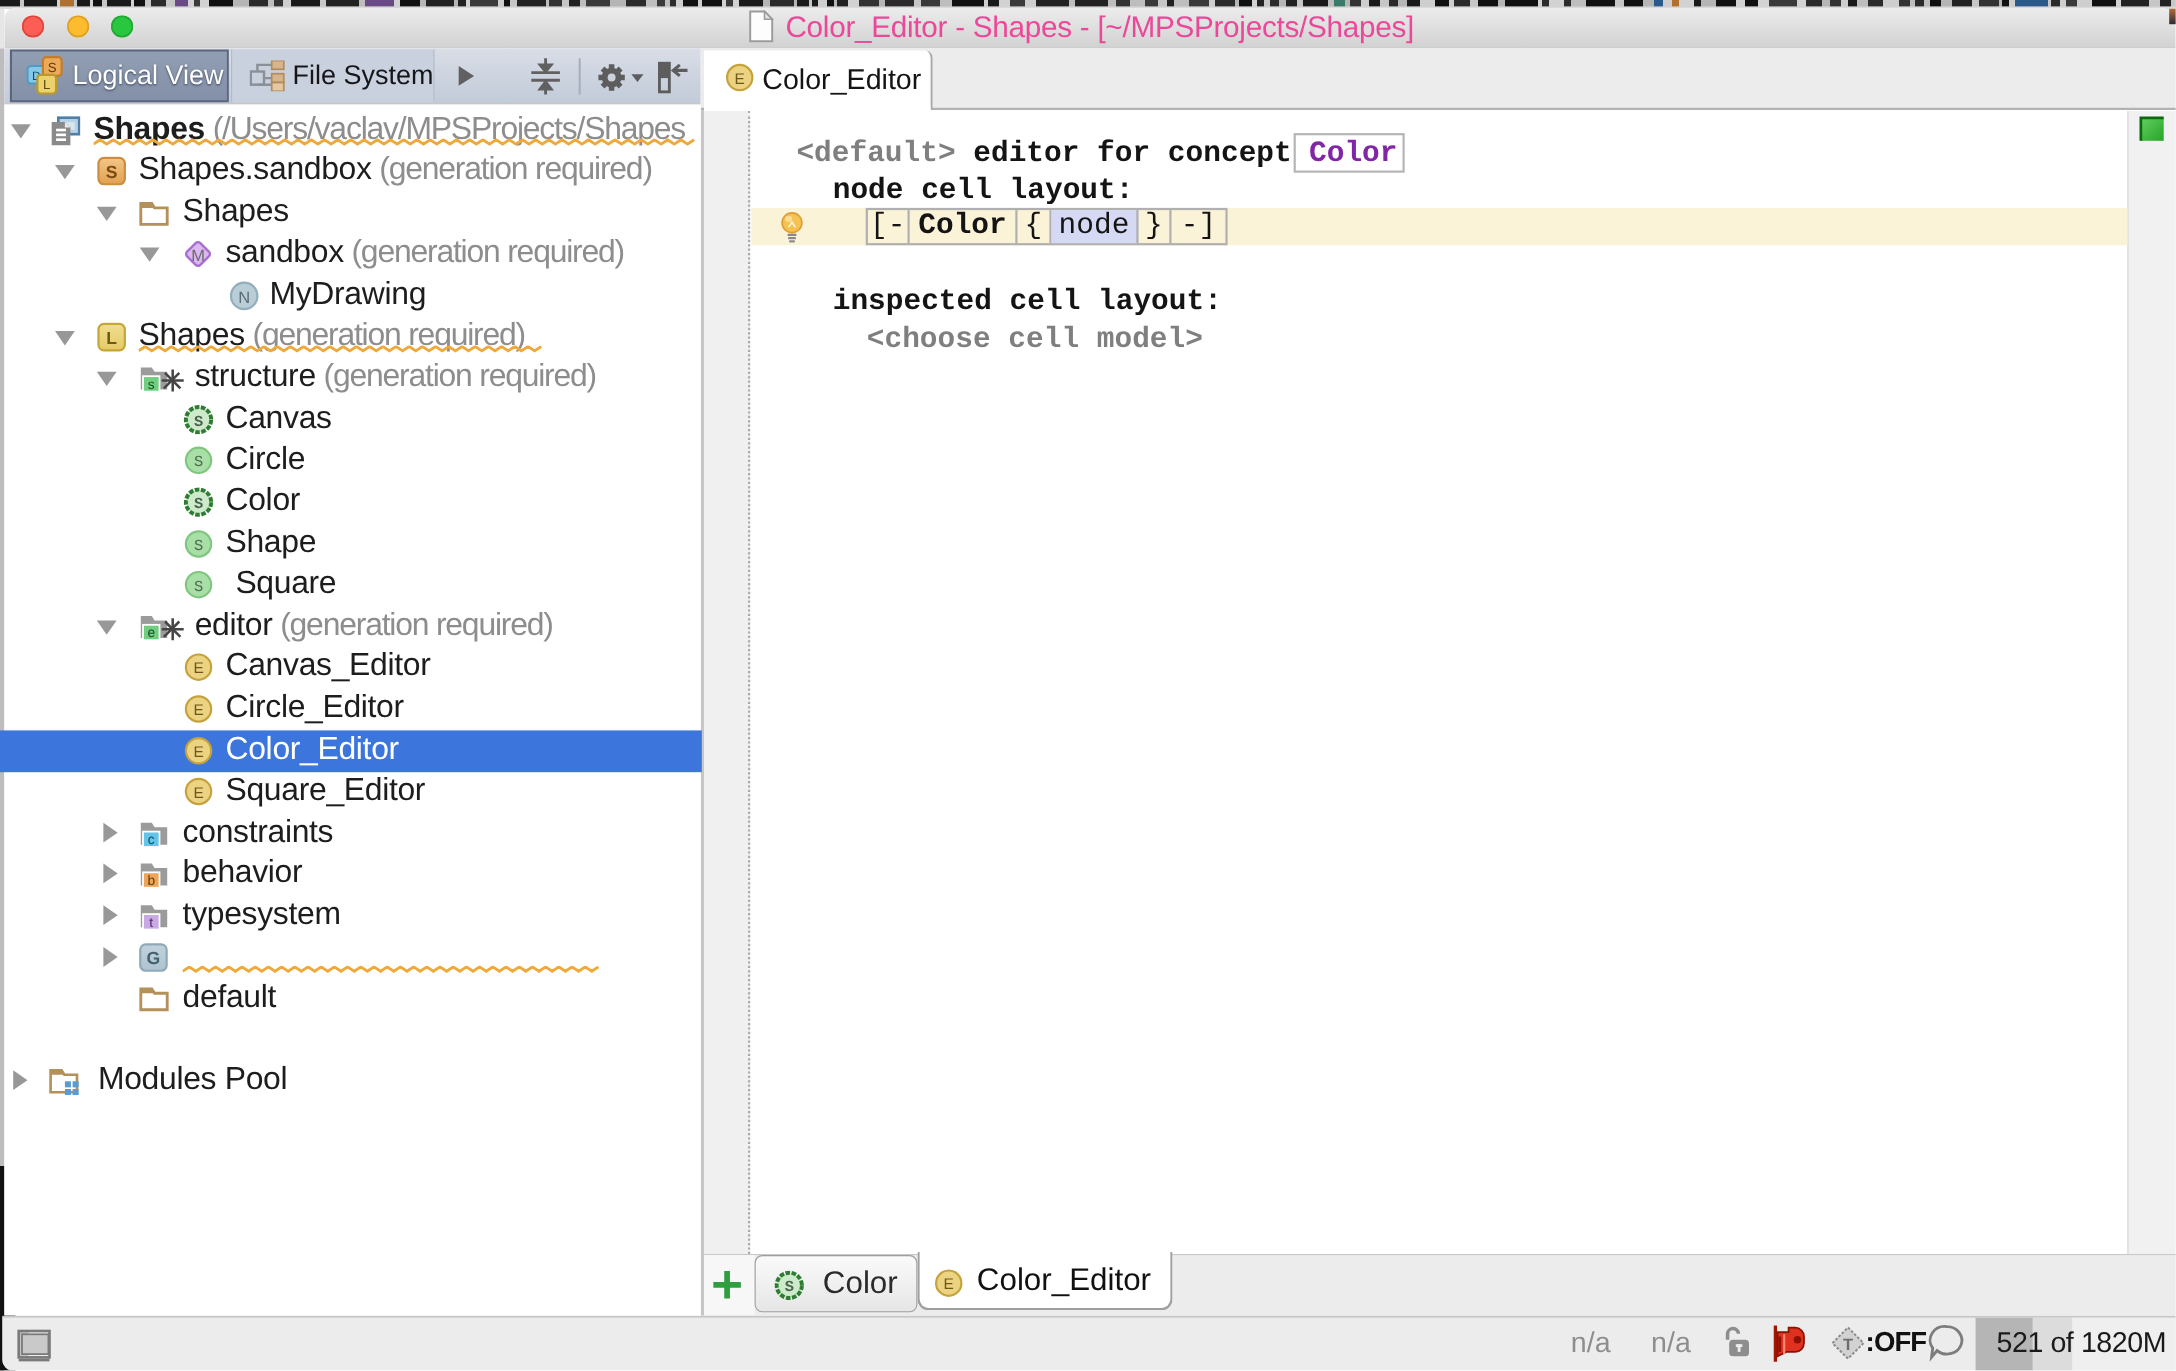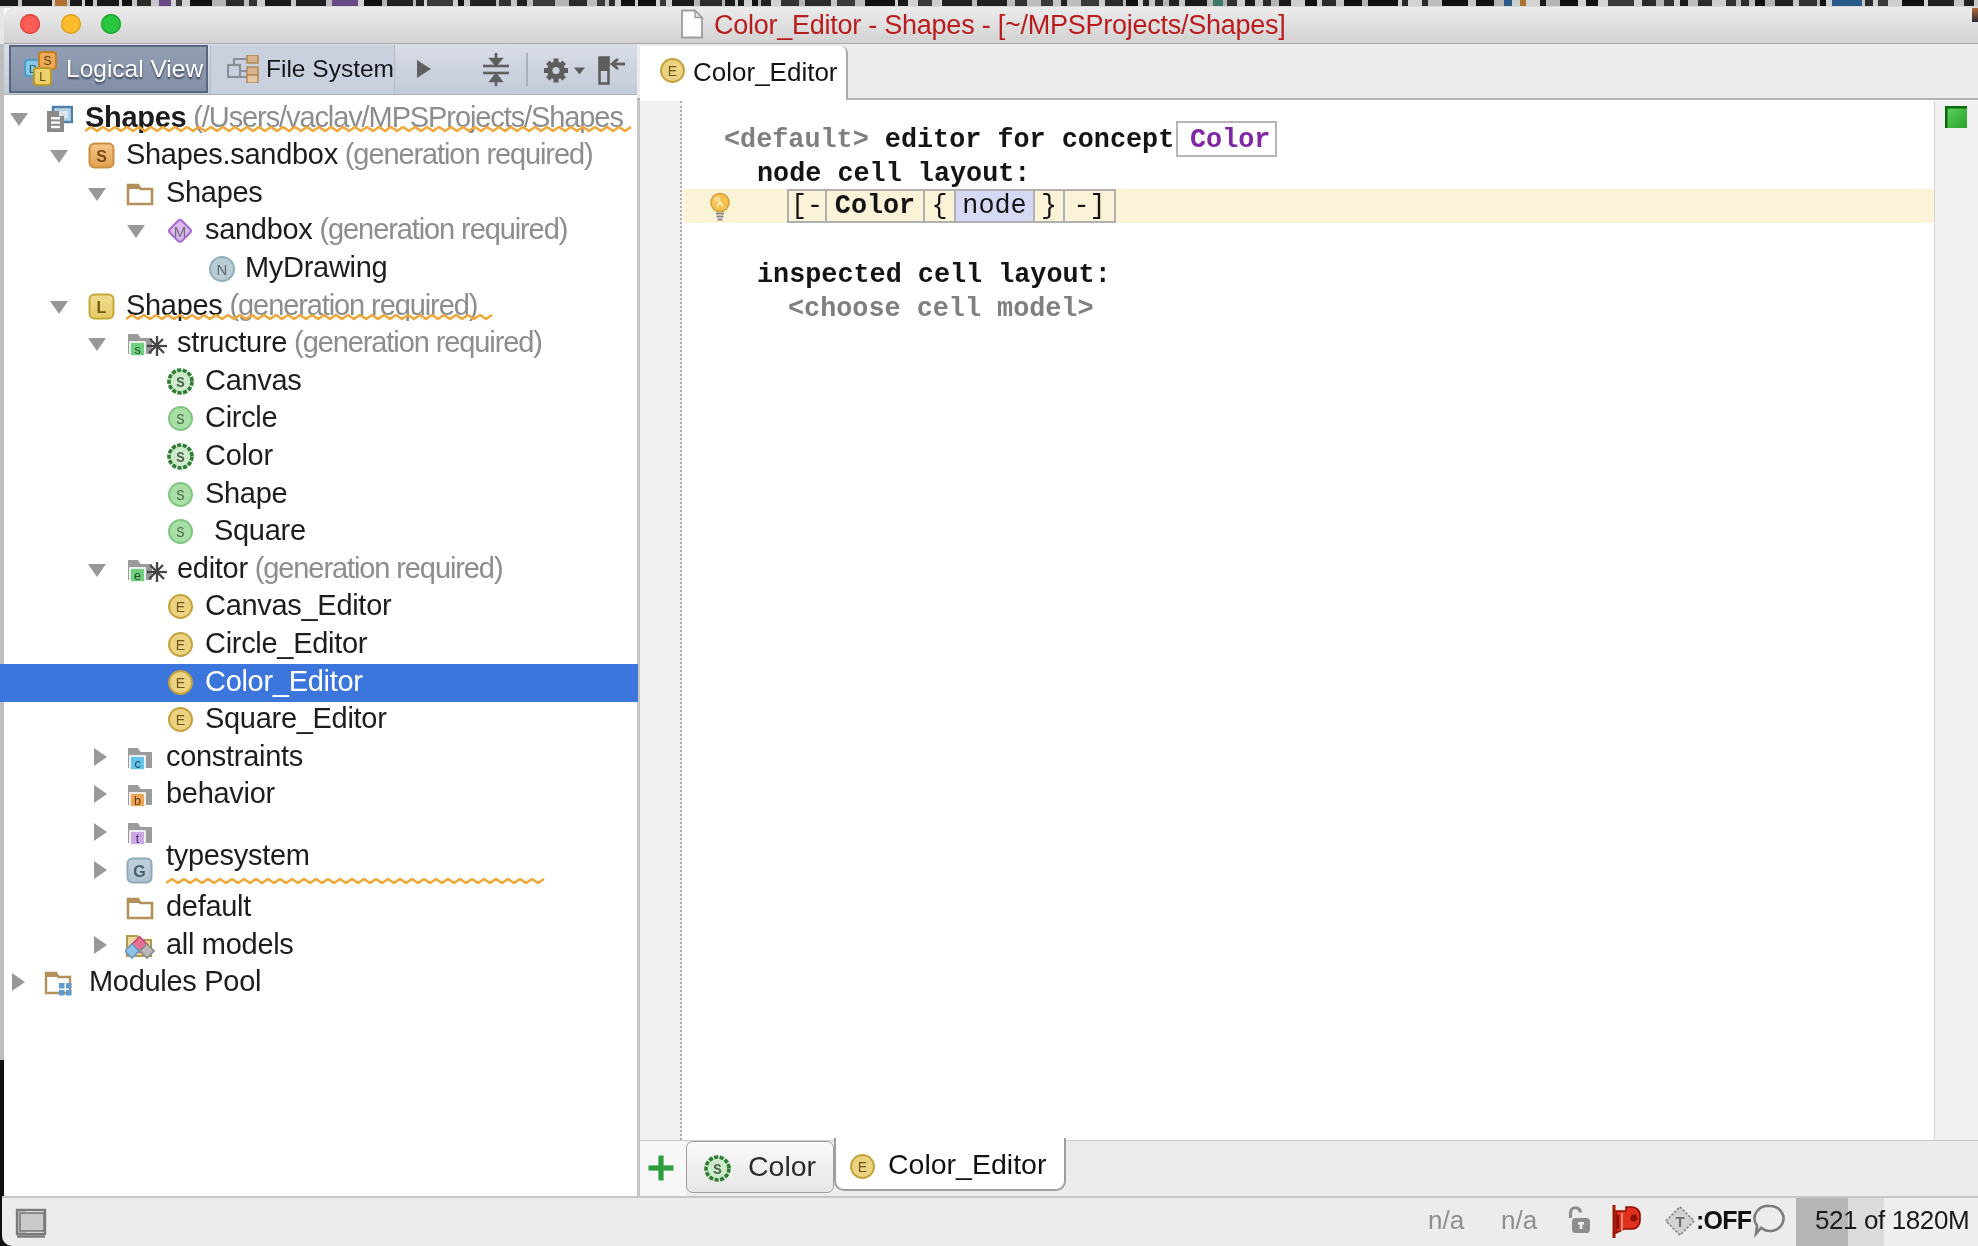--- a/index.html
+++ b/index.html
@@ -29,21 +29,21 @@
 <div class="abs" style="left:0;top:1060px;width:4px;height:186px;background:#111111"></div>
 <div class="abs" style="left:4px;top:7px;width:1974px;height:37px;background:linear-gradient(#ececec,#d2d2d2);border-bottom:1px solid #ababab;border-radius:10px 13px 0 0"></div>
 <div class="abs" style="left:1972px;top:8px;width:6px;height:14px;background:linear-gradient(#b06a3a,#2a2a3a)"></div>
 <div class="abs" style="left:20px;top:14px;width:20px;height:20px;border-radius:50%;background:#fc5e55;box-shadow:inset 0 0 0 1.4px #e0443c"></div>
 <div class="abs" style="left:61px;top:14px;width:20px;height:20px;border-radius:50%;background:#fdbb2e;box-shadow:inset 0 0 0 1.4px #deA023"></div>
 <div class="abs" style="left:101px;top:14px;width:20px;height:20px;border-radius:50%;background:#29c73f;box-shadow:inset 0 0 0 1.4px #20a830"></div>
 <svg class="abs" style="left:680px;top:9px" width="24" height="30" viewBox="0 0 24 30">
 <path d="M2,1.5 h13 l7,7 v20 h-20 z" fill="#fdfdfd" stroke="#9c9c9c" stroke-width="1.8"></path>
 <path d="M15,1.5 l7,7 h-7 z" fill="#e2e2e2" stroke="#9c9c9c" stroke-width="1.4"></path>
   </svg>
-<div class="abs" style="left:714px;top:7px;height:37px;line-height:36px;font-size:27px;color:#b91c1c;letter-spacing:-0.25px">Color_Editor - Shapes - [~/MPSProjects/Shapes]</div>
+<div class="abs" style="left:714px;top:7px;height:37px;line-height:36px;font-size:27px;color:#ec4899;letter-spacing:-0.25px">Color_Editor - Shapes - [~/MPSProjects/Shapes]</div>
 <div class="abs" style="left:4px;top:44px;width:633px;height:51px;background:linear-gradient(#d9dde6,#c2cbd9);border-bottom:1px solid #b0b0b0"></div>
 <div class="abs" style="left:9px;top:45px;width:199px;height:48px;background:linear-gradient(#929eb3,#8390a7);border:2px solid #5a667d"></div>
 <svg class="abs" style="left:24px;top:51px" width="34" height="36" viewBox="0 0 34 36">
 <rect x="1" y="9" width="16" height="16" rx="3" fill="#85c8e8" stroke="#4e9cc6" stroke-width="2"></rect>
 <text x="9" y="21.5" font-family="Liberation Sans" font-size="11" fill="#1d4a62" text-anchor="middle">D</text>
 <rect x="15" y="1" width="17" height="17" rx="3" fill="#ecaa58" stroke="#c27e2a" stroke-width="2"></rect>
 <text x="23.5" y="14" font-family="Liberation Sans" font-size="12" fill="#5e3a08" text-anchor="middle">S</text>
 <rect x="10" y="17" width="17" height="17" rx="3" fill="#ecd26c" stroke="#bb9a2d" stroke-width="2"></rect>
 <text x="18.5" y="30" font-family="Liberation Sans" font-size="12" fill="#5e4c08" text-anchor="middle">L</text>
 </svg>
@@ -280,51 +280,41 @@
         </svg></div>
       <div class="txt" style="left:162px;">behavior</div>
     </div>
     <div class="tree-row" style="top:718.9px">
       <div class="arr arrR" style="left:90px"></div>
       <div class="icon" style="left:122px"><svg width="28" height="28" viewBox="0 0 28 28">
           <path d="M2,4 h10 l2.5,4 h11.5 v16 h-24 z" fill="#9b9b9b"></path>
           <rect x="4" y="12" width="15" height="14" fill="#c9a8e4" stroke="#ffffff" stroke-width="1.6"></rect>
           <text x="11.5" y="23.5" font-family="Liberation Sans" font-size="12.5" fill="#4a2a66" text-anchor="middle">t</text>
         </svg></div>
-      <div class="txt" style="left:162px;margin-top:24px;">typesystem</div>
+      <div class="txt" style="left:162px;">typesystem</div>
     </div>
     <div class="tree-row" style="top:756.5px">
       <div class="arr arrR" style="left:90px"></div>
       <div class="icon" style="left:122px"><svg width="27" height="27" viewBox="0 0 27 27">
           <defs>
             <linearGradient id="gG" x1="0" y1="0" x2="0" y2="1">
               <stop offset="0" stop-color="#c2d2dc"></stop>
               <stop offset="1" stop-color="#aec3d0"></stop>
             </linearGradient>
           </defs>
           <rect x="1.5" y="1.5" width="24" height="24" rx="5" fill="url(#gG)" stroke="#8fa9b9" stroke-width="2"></rect>
           <text x="13.5" y="19.5" font-family="Liberation Sans" font-size="16" font-weight="bold" fill="#44606f" text-anchor="middle">G</text>
         </svg></div>
     </div>
     <div class="tree-row" style="top:794.1px">
       <div class="icon" style="left:122px"><svg width="28" height="26" viewBox="0 0 28 26">
 <path d="M2,5 h10 l2.5,4 h11.5 v15 h-24 z" fill="#ffffff" stroke="#b4905a" stroke-width="2.6"></path>
 <path d="M2,5 h10 l2.5,4 h-12.5 z" fill="#b4905a"></path>
         </svg></div>
       <div class="txt" style="left:162px;">default</div>
-    </div>
-    <div class="tree-row" style="top:831.7px">
-      <div class="arr arrR" style="left:90px"></div>
-      <div class="icon" style="left:121px"><svg width="30" height="28" viewBox="0 0 30 28">
-<path d="M2,4 h10 l2.5,4 h11.5 v16 h-24 z" fill="#ecd9a0" stroke="#b09a50" stroke-width="2"></path>
-<rect x="9" y="7" width="11" height="11" transform="rotate(45 14.5 12.5)" fill="#e86f96" stroke="#c04a6e" stroke-width="1.6"></rect>
-<rect x="2" y="14" width="10" height="10" transform="rotate(45 7 19)" fill="#8fc3ea" stroke="#6898c0" stroke-width="1.6"></rect>
-<rect x="17" y="14" width="10" height="10" transform="rotate(45 22 19)" fill="#b9b9b9" stroke="#8a8a8a" stroke-width="1.6"></rect>
-</svg></div>
-      <div class="txt" style="left:162px;">all models</div>
     </div>
     <div class="tree-row" style="top:869.3px">
       <div class="arr arrR" style="left:8px"></div>
       <div class="icon" style="left:40px"><svg width="30" height="28" viewBox="0 0 30 28">
 <path d="M2,4 h10 l2.5,4 h11.5 v16 h-24 z" fill="#ffffff" stroke="#b4905a" stroke-width="2.4"></path>
 <path d="M2,4 h10 l2.5,4 h-12.5 z" fill="#b4905a"></path>
 <g fill="#5c9bd2">
             <rect x="15" y="14" width="5.5" height="5.5"></rect>
             <rect x="22" y="14" width="5.5" height="5.5"></rect>
             <rect x="15" y="21" width="5.5" height="5.5"></rect>

